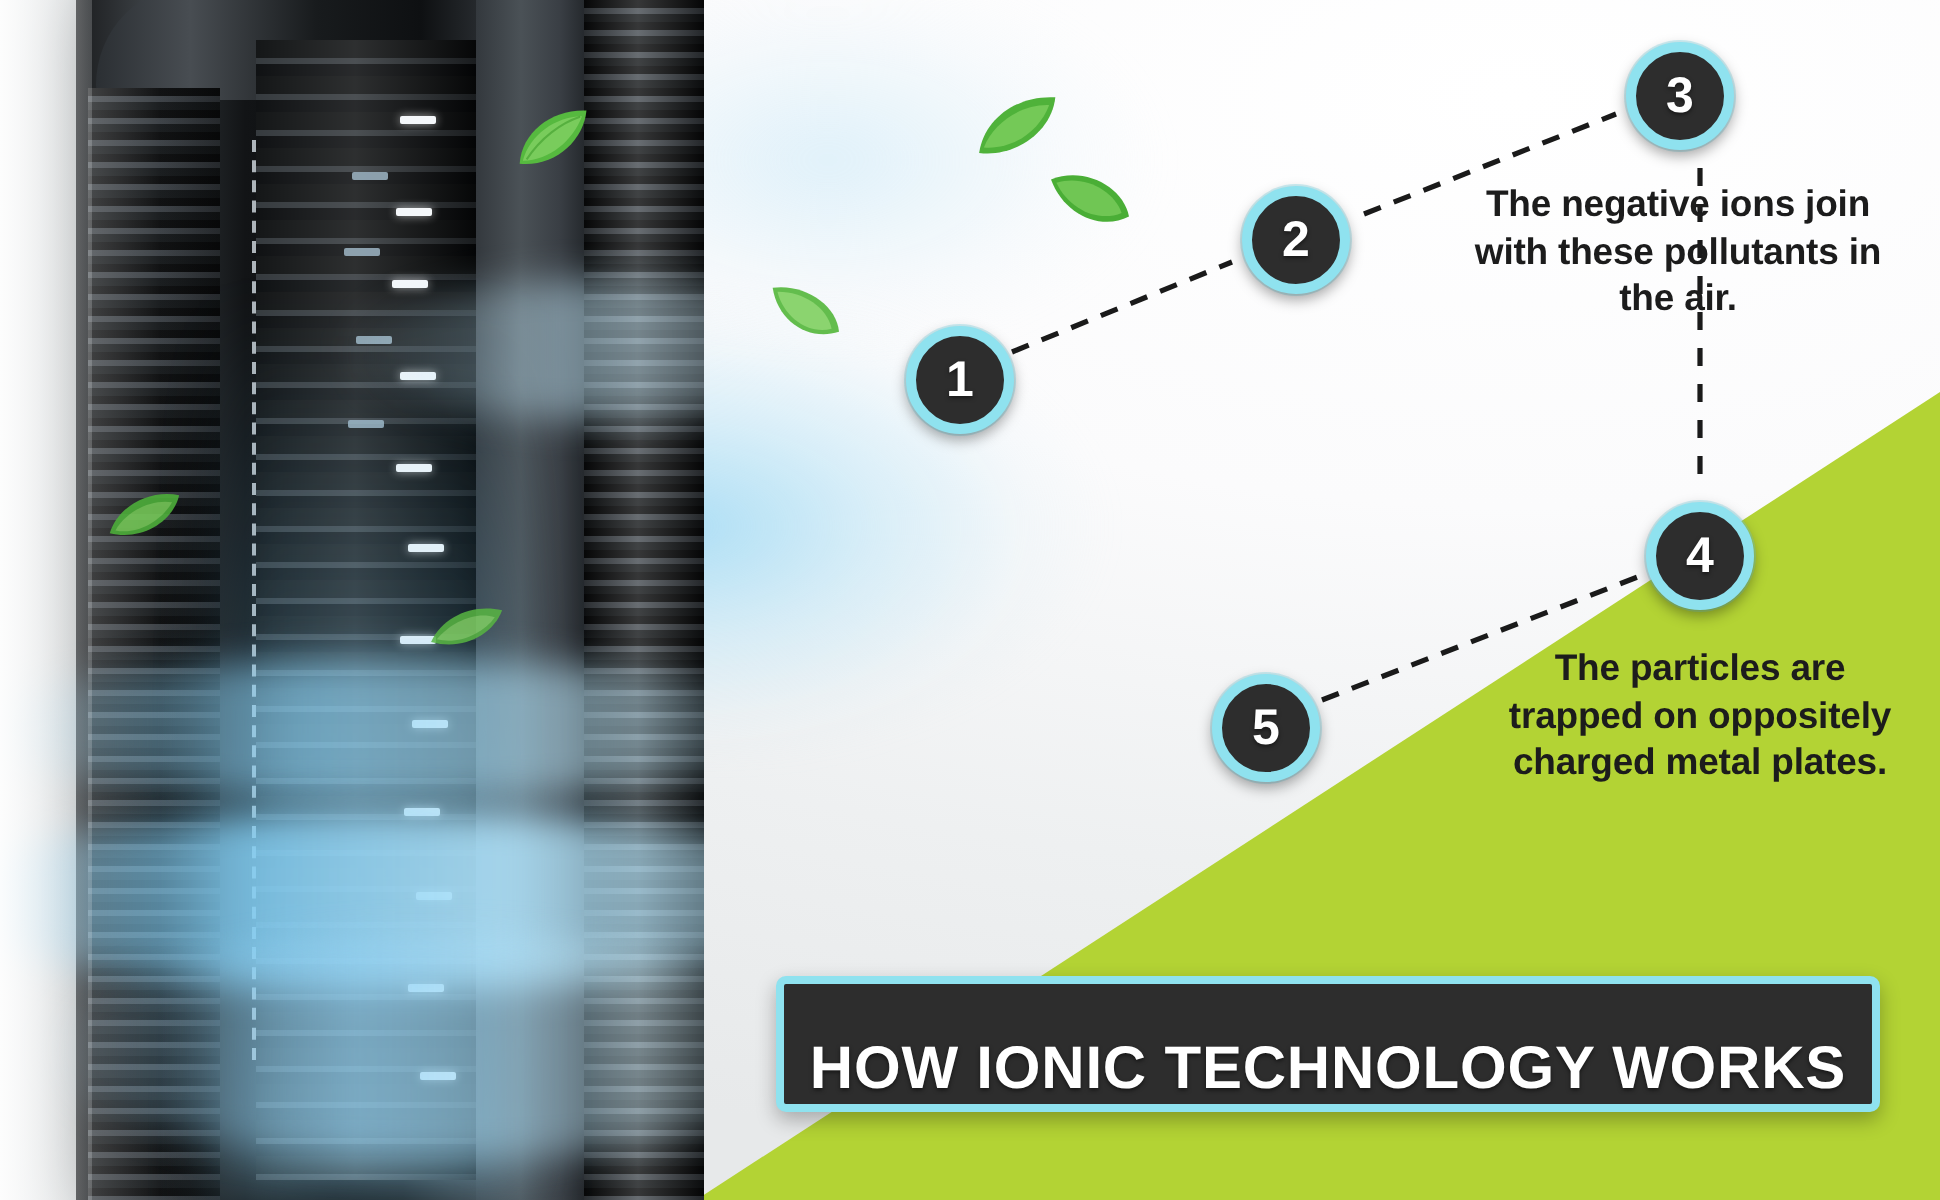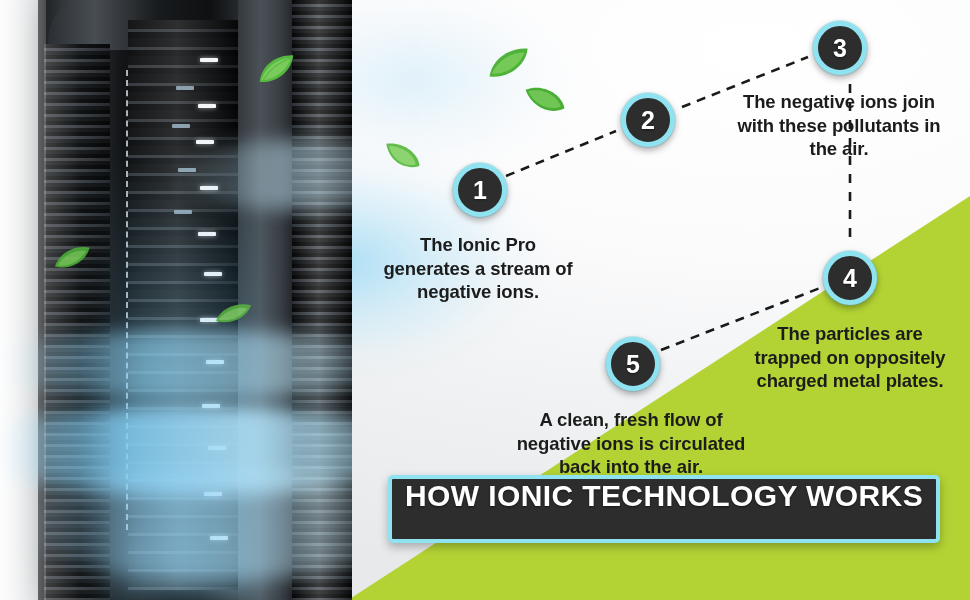--- a/index.html
+++ b/index.html
@@ -160,26 +160,26 @@
     font-size:18.5px;
     line-height:1.28;
     font-weight:bold;
     text-align:center;
     font-family:"Liberation Sans","DejaVu Sans",sans-serif;
     letter-spacing:-.1px;
   }
 
   
   .banner{
-    position:absolute;left:388px;top:475px;width:552px;height:68px;
+    position:absolute;left:388px;top:488px;width:552px;height:68px;
     background:#2d2d2d;
     border:4px solid #8fe2ef;
     border-radius:5px;
     box-sizing:border-box;
-    display:flex;align-items:flex-start;justify-content:center;
+    display:flex;align-items:flex-end;justify-content:center;
     box-shadow:0 4px 10px rgba(0,0,0,.28);
   }
   .banner-text{
     color:#ffffff;
     font-size:30px;
     font-weight:bold;
     letter-spacing:.4px;
     font-family:"Liberation Sans","DejaVu Sans",sans-serif;
     text-shadow:0 1px 2px rgba(0,0,0,.55);
     white-space:nowrap;
@@ -287,22 +287,20 @@
   <div class="badge" style="left:813px;top:21px">
     <span>3</span>
   </div>
   <div class="badge" style="left:823px;top:251px">
     <span>4</span>
   </div>
   <div class="badge" style="left:606px;top:337px">
     <span>5</span>
   </div>
 
-  <div class="steptext" style="left:382px;top:233px;width:192px">The Ionic Pro generates a stream of negative ions.</div>
   <div class="steptext" style="left:735px;top:90px;width:208px">The negative ions join with these pollutants in the air.</div>
   <div class="steptext" style="left:750px;top:322px;width:200px">The particles are trapped on oppositely charged metal plates.</div>
-  <div class="steptext" style="left:506px;top:408px;width:250px">A clean, fresh flow of negative ions is circulated back into the air.</div>
 
   <div class="banner">
     <span class="banner-text">HOW IONIC TECHNOLOGY WORKS</span>
   </div>
 
 </div>
 
 </body></html>

